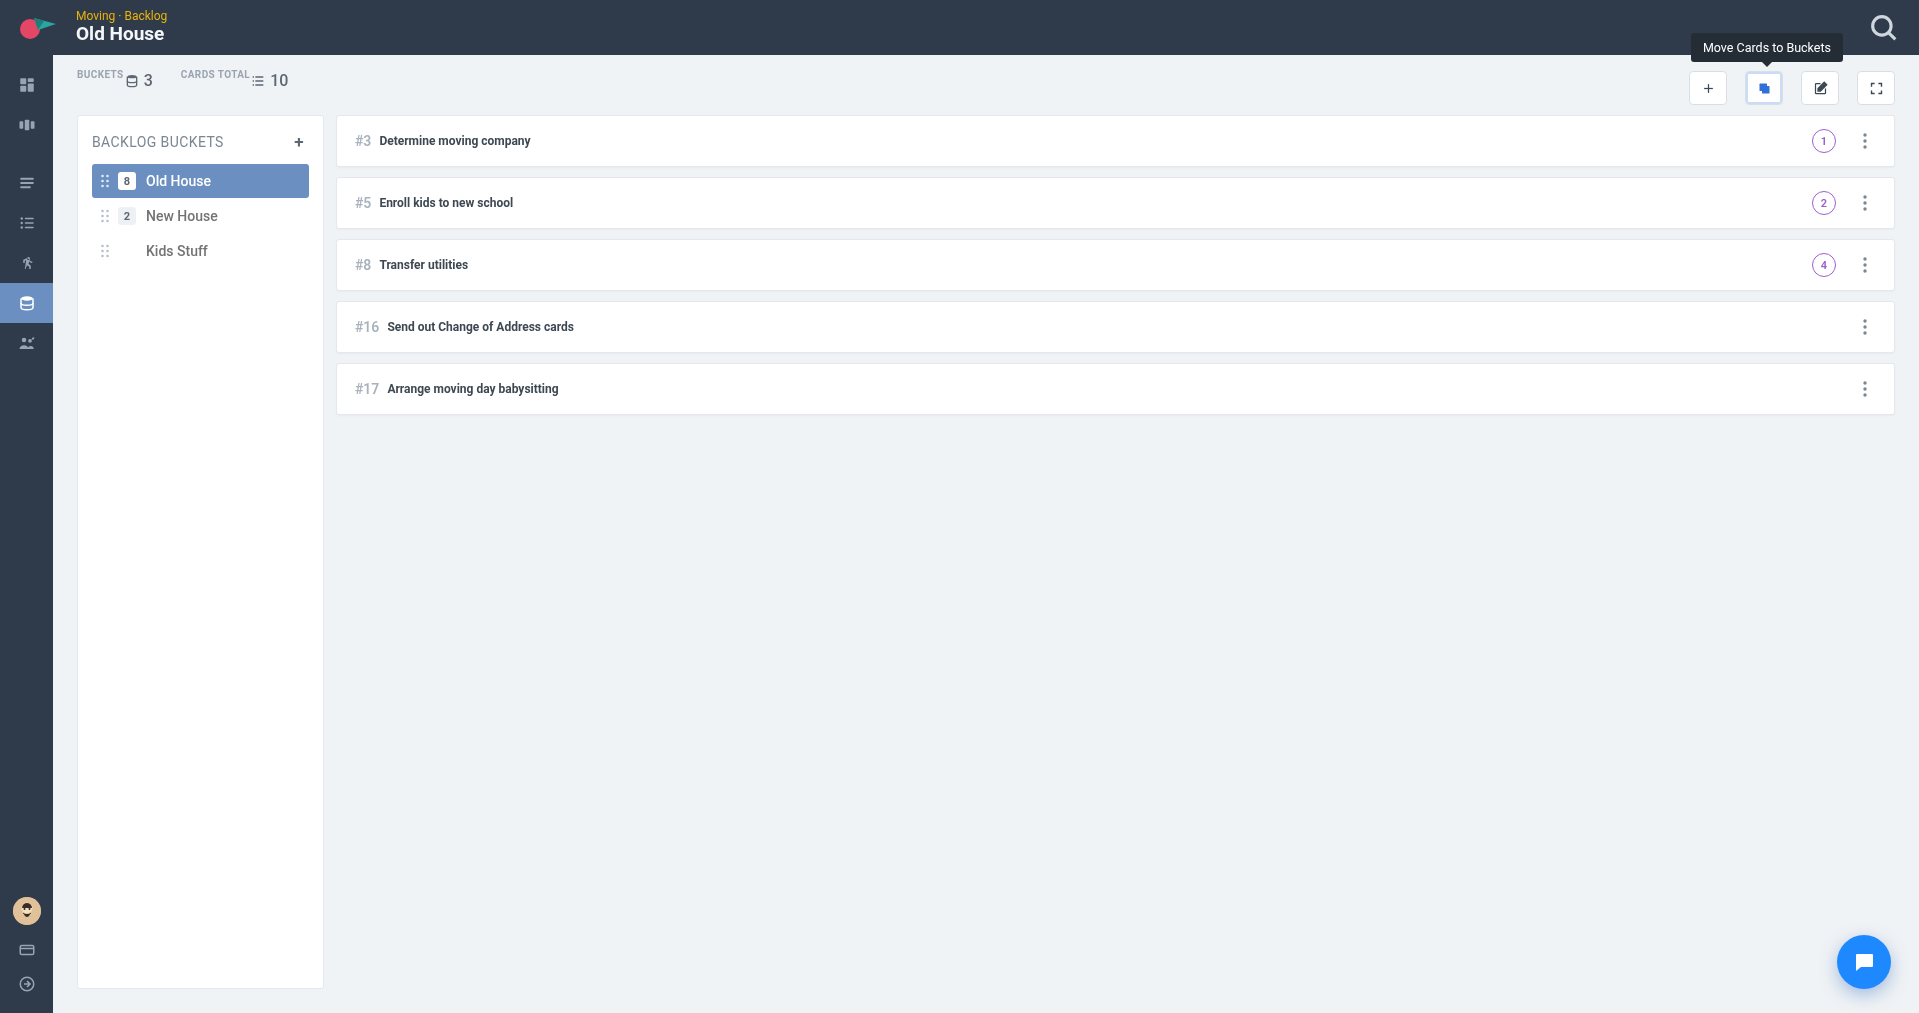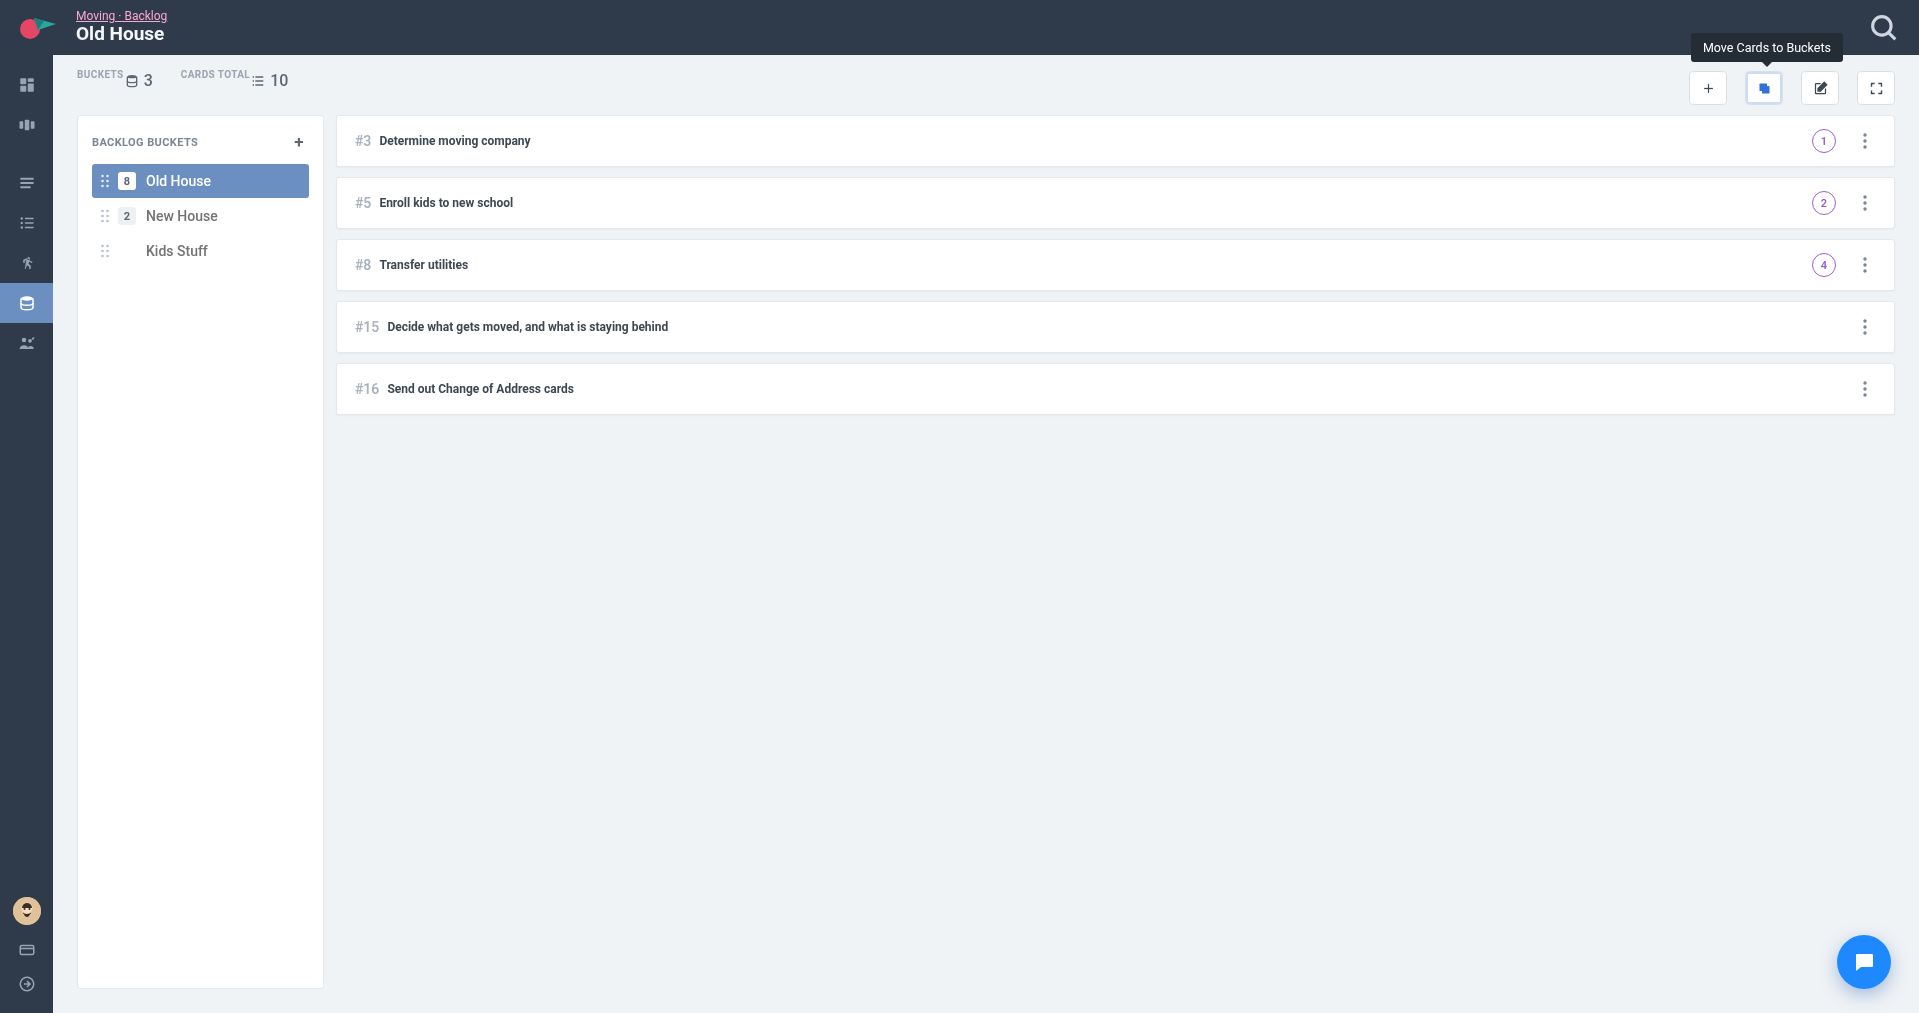--- a/index.html
+++ b/index.html
@@ -4,21 +4,21 @@
 <style>
   * { box-sizing: border-box; margin: 0; padding: 0; }
   html, body { width: 100%; height: 100%; font-family: -apple-system, "Segoe UI", Roboto, "Helvetica Neue", Arial, sans-serif; background:#f0f3f5; color:#3d4852; }
   body { display:flex; flex-direction:column; }
 
   
   .topbar { height:55px; background:#2f3a4a; display:flex; align-items:center; padding:0 18px; color:#e4e8ee; }
   .topbar .logo { width:40px; height:28px; position:relative; margin-right:18px; }
   .topbar .logo svg { width:40px; height:28px; }
   .topbar .title-block { display:flex; flex-direction:column; line-height:1.15; }
-  .topbar .breadcrumb { font-size:12px; color:#f9a8d4;text-decoration:underline; }
+  .topbar .breadcrumb { font-size:12px; color:#eab308; }
   .topbar .page-title { font-size:19px; font-weight:700; color:#f5f7fa; }
   .topbar .spacer { flex:1; }
   .topbar .search-btn { width:34px; height:34px; display:flex; align-items:center; justify-content:center; color:#cfd6df; cursor:pointer; border-radius:4px; }
 
   
   .body { flex:1; display:flex; min-height:0; }
 
   
   .rail { width:53px; background:#2f3a4a; display:flex; flex-direction:column; align-items:center; padding-top:10px; }
   .rail-item { width:53px; height:40px; display:flex; align-items:center; justify-content:center; color:#98a3b3; cursor:pointer; }
@@ -44,21 +44,21 @@
   .tool-btn svg { width:15px; height:15px; }
   .tool-btn.move svg { fill:#3170d6; }
   .tooltip { position:absolute; top:-38px; right:52px; background:#242c36; color:#fff; font-size:12.5px; padding:7px 12px; border-radius:3px; white-space:nowrap; }
   .tooltip::after { content:''; position:absolute; bottom:-5px; left:50%; transform:translateX(-50%); border:5px solid transparent; border-top-color:#242c36; border-bottom:none; }
 
   .content-row { flex:1; display:flex; padding:0 24px 24px 24px; gap:12px; min-height:0; }
 
   
   .buckets-panel { width:247px; background:#fff; border:1px solid #e4e8ec; border-radius:3px; padding:16px 14px; display:flex; flex-direction:column; }
   .buckets-head { display:flex; align-items:center; justify-content:space-between; margin-bottom:12px; }
-  .buckets-title { font-size:11px; font-weight:700; letter-spacing:0.4px; color:#7b8693; }
+  .buckets-title { font-size:14px; font-weight:400; letter-spacing:0.4px; color:#7b8693; }
   .buckets-add { width:20px; height:20px; display:flex; align-items:center; justify-content:center; color:#5c6773; cursor:pointer; font-size:17px; font-weight:600; }
   .bucket { display:flex; align-items:center; height:34px; border-radius:3px; padding:0 8px; cursor:pointer; margin-bottom:1px; }
   .bucket .grip { color:#b7c0cc; margin-right:8px; display:flex; }
   .bucket.active .grip { color:#e2ecf6; }
   .bucket .count { min-width:18px; height:18px; border-radius:3px; background:#fff; color:#5c6773; font-size:11px; font-weight:700; display:flex; align-items:center; justify-content:center; margin-right:10px; padding:0 4px; }
   .bucket:not(.active) .count { background:#eef1f4; }
   .bucket .name { font-size:14px; font-weight:500; color:#737373; }
   .bucket.active { background:#6a8fc0; color:#fff; }
   .bucket.active .name { color:#fff; }
   .bucket.nocount .count-placeholder { width:18px; margin-right:10px; }
@@ -324,33 +324,33 @@
             <span class="badge">4</span>
             <span class="menu">
               <svg width="4" height="16" viewBox="0 0 4 16" fill="currentColor">
                 <circle cx="2" cy="2" r="1.7"></circle>
                 <circle cx="2" cy="8" r="1.7"></circle>
                 <circle cx="2" cy="14" r="1.7"></circle>
               </svg>
             </span>
           </div>
           <div class="card">
-            <span class="id">#15</span>
-            <span class="title">Decide what gets moved, and what is staying behind</span>
-            <span class="menu">
-              <svg width="4" height="16" viewBox="0 0 4 16" fill="currentColor">
-                <circle cx="2" cy="2" r="1.7"></circle>
-                <circle cx="2" cy="8" r="1.7"></circle>
-                <circle cx="2" cy="14" r="1.7"></circle>
-              </svg>
-            </span>
-          </div>
-          <div class="card">
             <span class="id">#16</span>
             <span class="title">Send out Change of Address cards</span>
+            <span class="menu">
+              <svg width="4" height="16" viewBox="0 0 4 16" fill="currentColor">
+                <circle cx="2" cy="2" r="1.7"></circle>
+                <circle cx="2" cy="8" r="1.7"></circle>
+                <circle cx="2" cy="14" r="1.7"></circle>
+              </svg>
+            </span>
+          </div>
+          <div class="card">
+            <span class="id">#17</span>
+            <span class="title">Arrange moving day babysitting</span>
             <span class="menu">
               <svg width="4" height="16" viewBox="0 0 4 16" fill="currentColor">
                 <circle cx="2" cy="2" r="1.7"></circle>
                 <circle cx="2" cy="8" r="1.7"></circle>
                 <circle cx="2" cy="14" r="1.7"></circle>
               </svg>
             </span>
           </div>
         </div>
 

